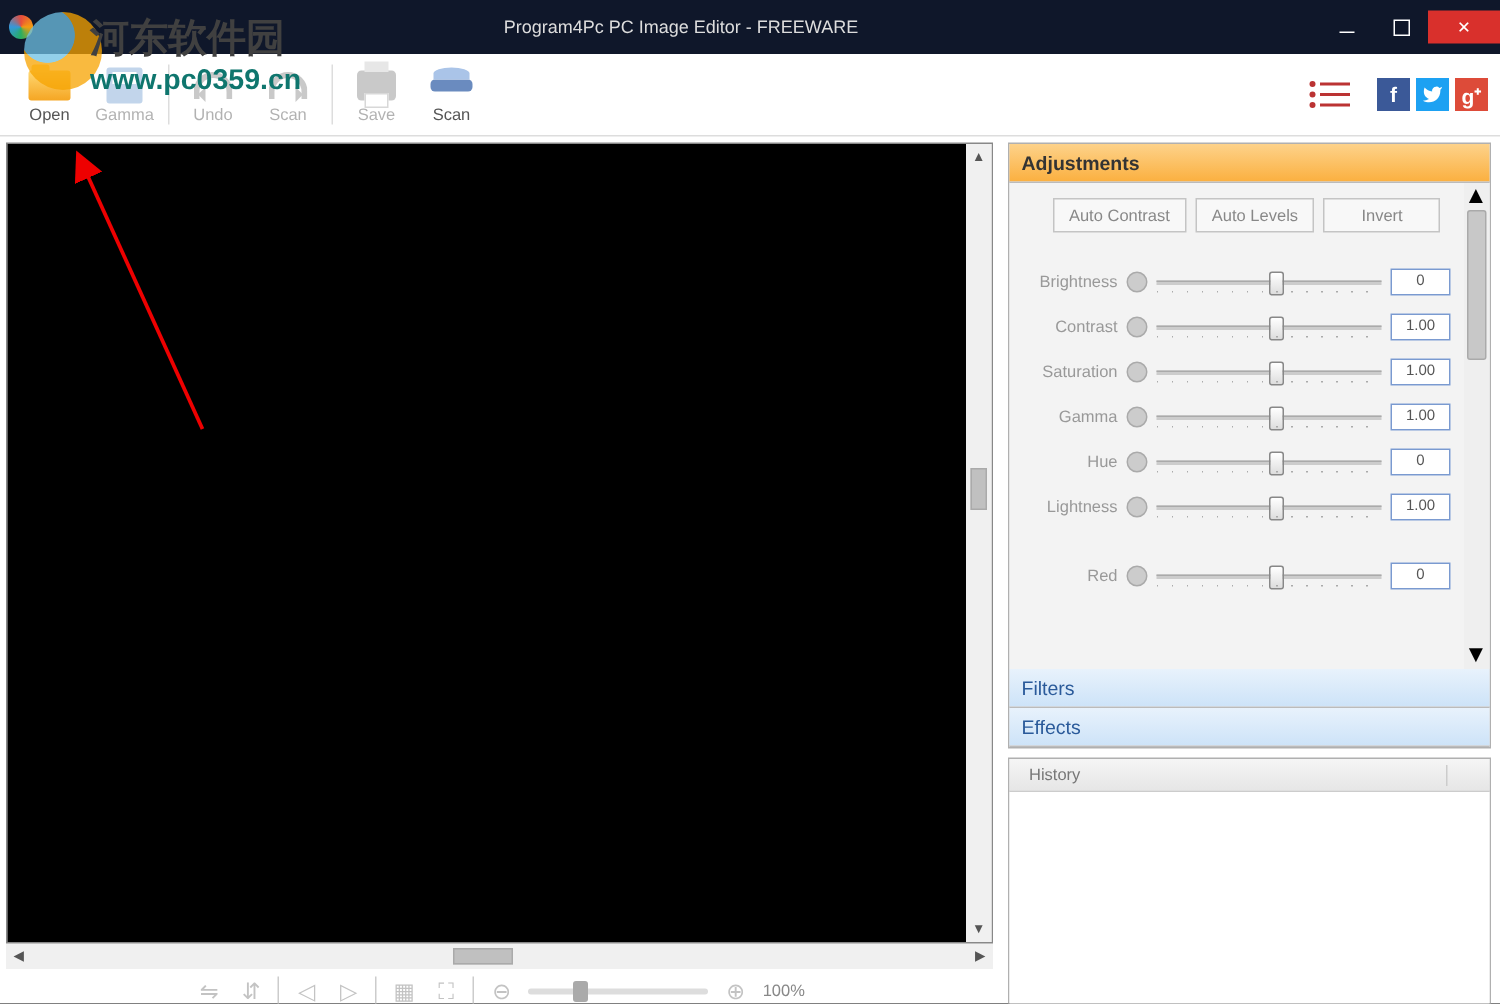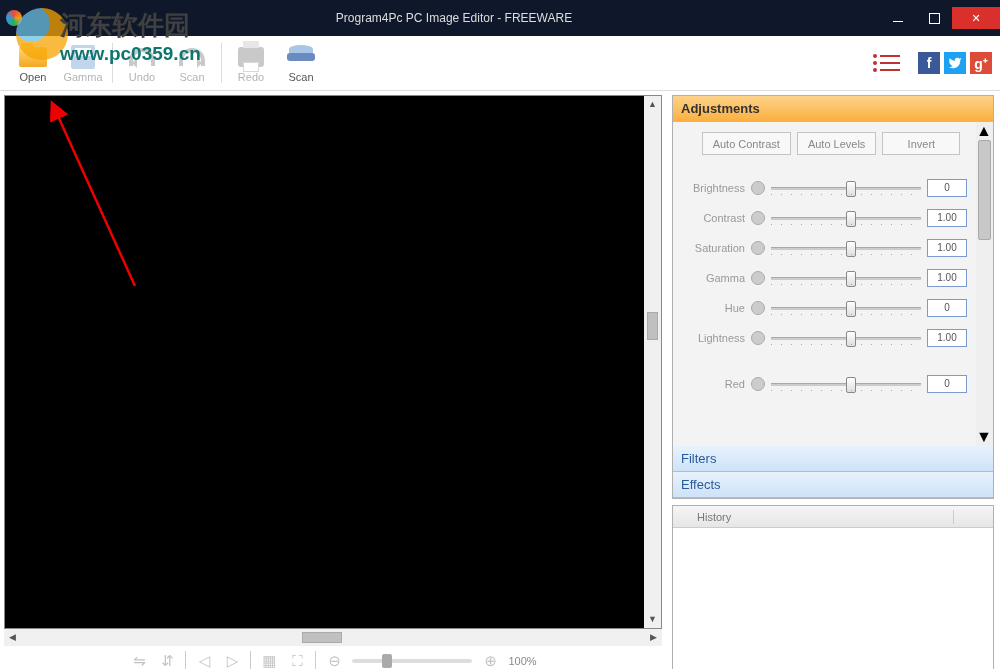--- a/index.html
+++ b/index.html
@@ -75,21 +75,21 @@
 .slider-row { display: flex; align-items: center; height: 30px; gap: 6px; padding-right:18px;}
 .slider-label { width: 68px; text-align: right; font-size: 11px; color: #999; }
 .slider-icon { width: 14px; height: 14px; border-radius: 50%; background: #ccc; border:1px solid #aaa;}
 .slider-track { flex: 1; height: 3px; background: #ccc; position: relative; border-top:1px solid #aaa;}
 .slider-track::after{content:"";position:absolute;left:0;right:0;top:6px;height:1px;background:repeating-linear-gradient(to right,#aaa 0,#aaa 1px,transparent 1px,transparent 10px);}
 .slider-knob { position: absolute; top: -7px; width: 10px; height: 16px; background: linear-gradient(to bottom,#fff,#ddd); border: 1px solid #888; border-radius: 2px; cursor: pointer;}
 .slider-val { width: 40px; height: 18px; font-size: 10px; text-align: center; border: 1px solid #7a9ad0; background: #fff; color: #555; line-height:16px;}
 .slider-spacer{height:16px;}
 
 .history-panel { flex: 1; min-height: 120px; }
-.history-header { height: 22px; background: linear-gradient(to bottom,#f5f5f5,#e6e6e6); border-bottom: 1px solid #ccc; font-size: 11px; color: #777; padding: 3px 24px; display:flex; align-items:center;}
+.history-header { height: 22px; background: linear-gradient(to bottom,#f5f5f5,#e6e6e6); border-bottom: 1px solid #ccc; font-size: 11px; color: #777; padding: 3px 13px; display:flex; align-items:center;}
 .history-collapse{margin-left:auto;width:16px;height:14px;border-left:1px solid #ccc;}
 .history-body { background: #fff; height: calc(100% - 22px); }
 
 
 .ico-folder{width:28px;height:20px;background:linear-gradient(to bottom,#ffd873,#f5a623);border-radius:2px;position:relative;}
 .ico-folder::before{content:"";position:absolute;top:-4px;left:2px;width:12px;height:5px;background:#ffd873;border-radius:2px 2px 0 0;}
 .ico-save{width:24px;height:24px;background:#7aa3d4;border-radius:2px;position:relative;}
 .ico-save::after{content:"";position:absolute;top:3px;left:4px;right:4px;height:8px;background:#fff;}
 .ico-undo,.ico-redo{width:26px;height:18px;border:4px solid #888;border-radius:14px 14px 0 0;border-bottom:none;position:relative;}
 .ico-undo::after{content:"";position:absolute;left:-6px;bottom:-2px;border:5px solid transparent;border-right-color:#888;}
@@ -145,21 +145,21 @@
     <div class="tool-icon">
         <div class="ico-redo"></div>
       </div>
     <span>Scan</span>
   </div>
   <div class="tool-sep"></div>
   <div class="tool-btn disabled">
     <div class="tool-icon">
         <div class="ico-print"></div>
       </div>
-    <span>Redo</span>
+    <span>Save</span>
   </div>
   <div class="tool-btn">
     <div class="tool-icon">
         <div class="ico-scan"></div>
       </div>
     <span>Scan</span>
   </div>
   <div class="toolbar-right">
     <div class="list-icon">
         <span></span>

